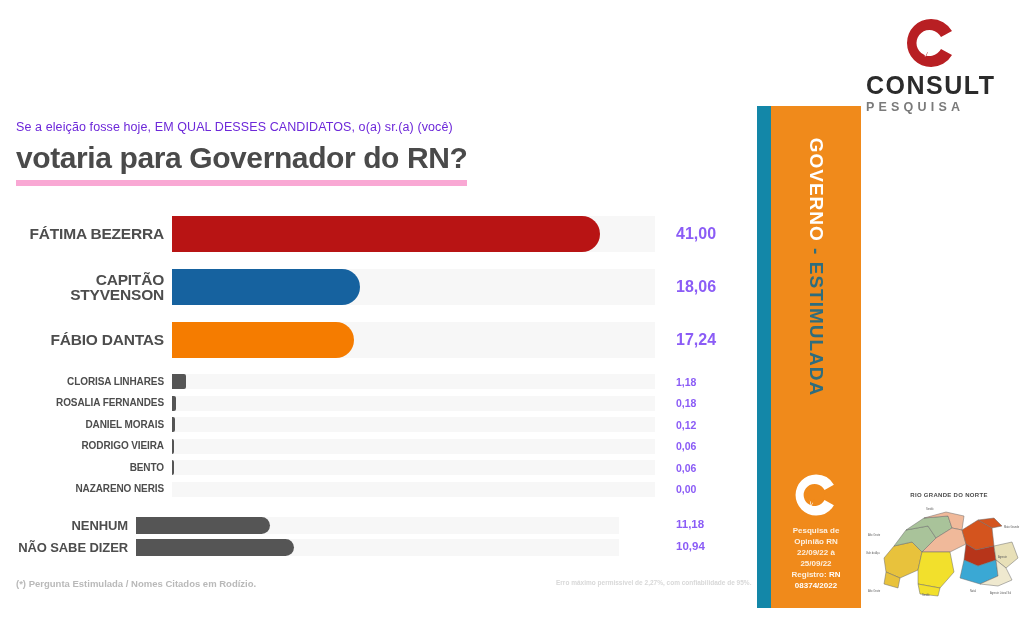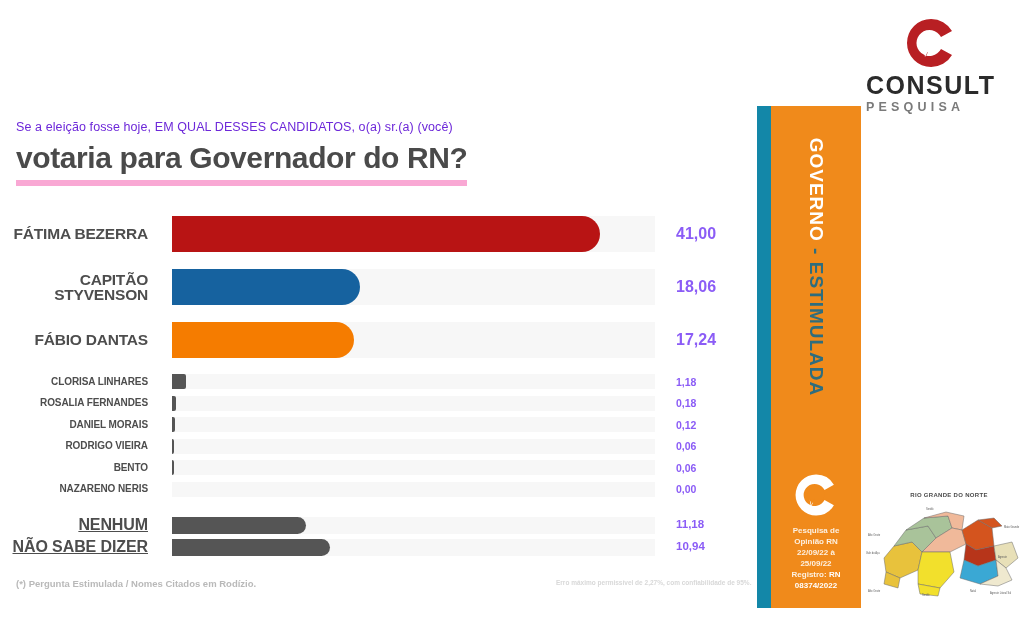--- a/index.html
+++ b/index.html
@@ -31,41 +31,41 @@
     margin-top:9px;font-size:30px;font-weight:bold;color:#4a4a4a;
     letter-spacing:-.4px;line-height:1;display:inline-block;
     padding-bottom:7px;border-bottom:6px solid #f9a8d4;white-space:nowrap;
   }
 
   
   #chart{position:absolute;left:0;top:212px;width:740px;}
   .row{display:flex;align-items:center;position:relative;}
   .row .label{
     text-align:right;color:#4d4d4d;font-weight:bold;
-    padding-right:24px;box-sizing:border-box;line-height:1;
+    padding-right:8px;box-sizing:border-box;line-height:1;
   }
   .row .track{position:relative;background:#f7f7f7;flex:0 0 auto;}
   .row .bar{position:absolute;left:0;top:0;height:100%;border-radius:0 999px 999px 0;}
   .row .value{
     position:absolute;color:#8b5cf6;font-weight:bold;line-height:1;
   }
 
   .row.big{height:44px;margin-bottom:9px;}
   .row.big .label{width:172px;font-size:15.5px;letter-spacing:-.2px;}
   .row.big .track{width:483px;height:36px;}
   .row.big .value{left:676px;font-size:16px;}
 
   .row.small{height:21.5px;}
   .row.small .label{width:172px;font-size:10px;letter-spacing:-.1px;}
   .row.small .track{width:483px;height:15px;}
   .row.small .bar{background:#555555;border-radius:0 2px 2px 0;}
   .row.small .value{left:676px;font-size:10.5px;}
 
   .row.sum{height:22px;}
-  .row.sum .label{width:172px;font-size:16px;letter-spacing:-.1px;text-decoration:underline;}
+  .row.sum .label{width:136px;font-size:13px;letter-spacing:-.1px;}
   .row.sum .track{width:483px;height:17px;}
   .row.sum .bar{background:#555555;border-radius:0 999px 999px 0;}
   .row.sum .value{left:676px;font-size:11.5px;}
 
   #smallgroup{margin-top:4px;}
   #sumgroup{margin-top:14px;}
 
   
   #footnote-left{
     position:absolute;left:16px;top:578px;font-size:9.5px;color:#b9b9b9;font-weight:bold;

